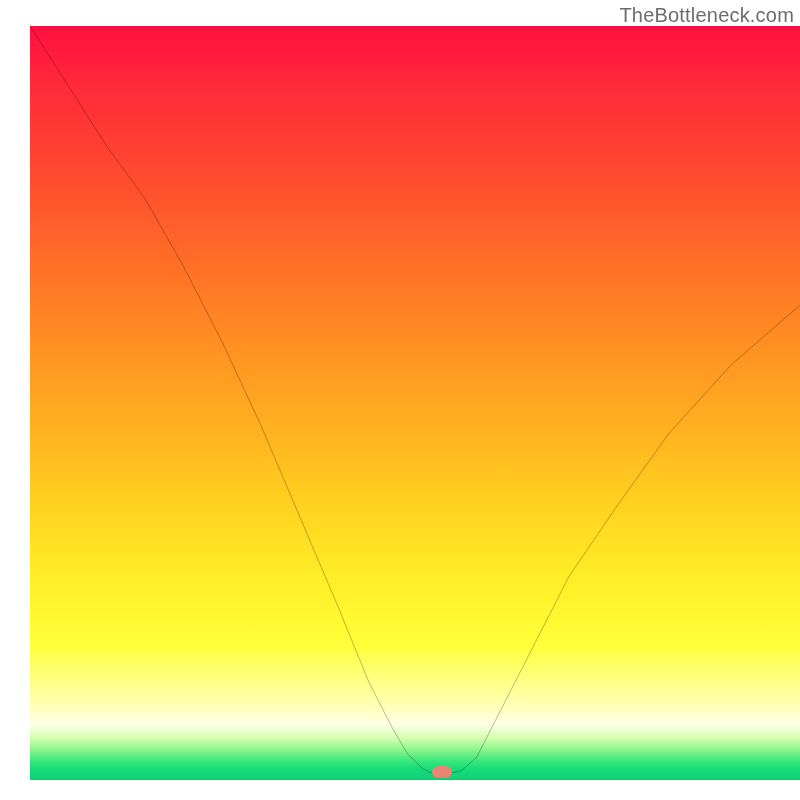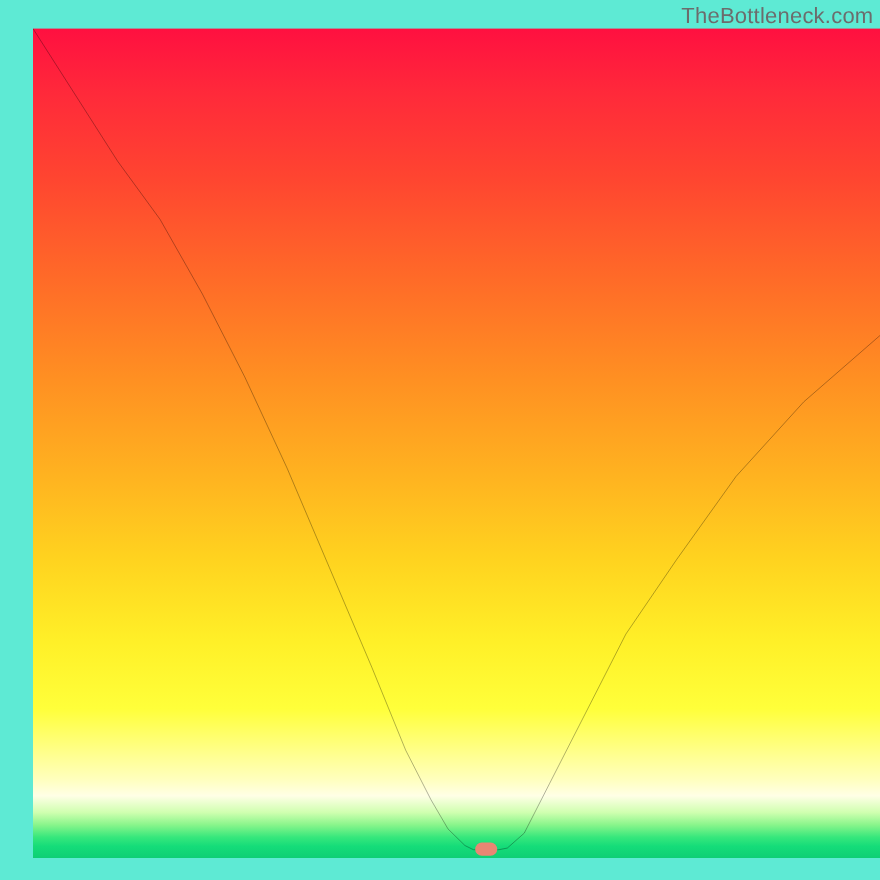--- a/index.html
+++ b/index.html
@@ -8,21 +8,21 @@
     width: 800px;
     height: 800px;
     background: #000;
     overflow: hidden;
     font-family: Arial, Helvetica, sans-serif;
   }
   .stage {
     position: relative;
     width: 800px;
     height: 800px;
-    background: #5eead4;
+    background: #ffffff;
   }
   .plot-area {
     position: absolute;
     left: 30px;
     top: 26px;
     width: 770px;
     height: 754px;
   }
   .gradient {
     position: absolute;

